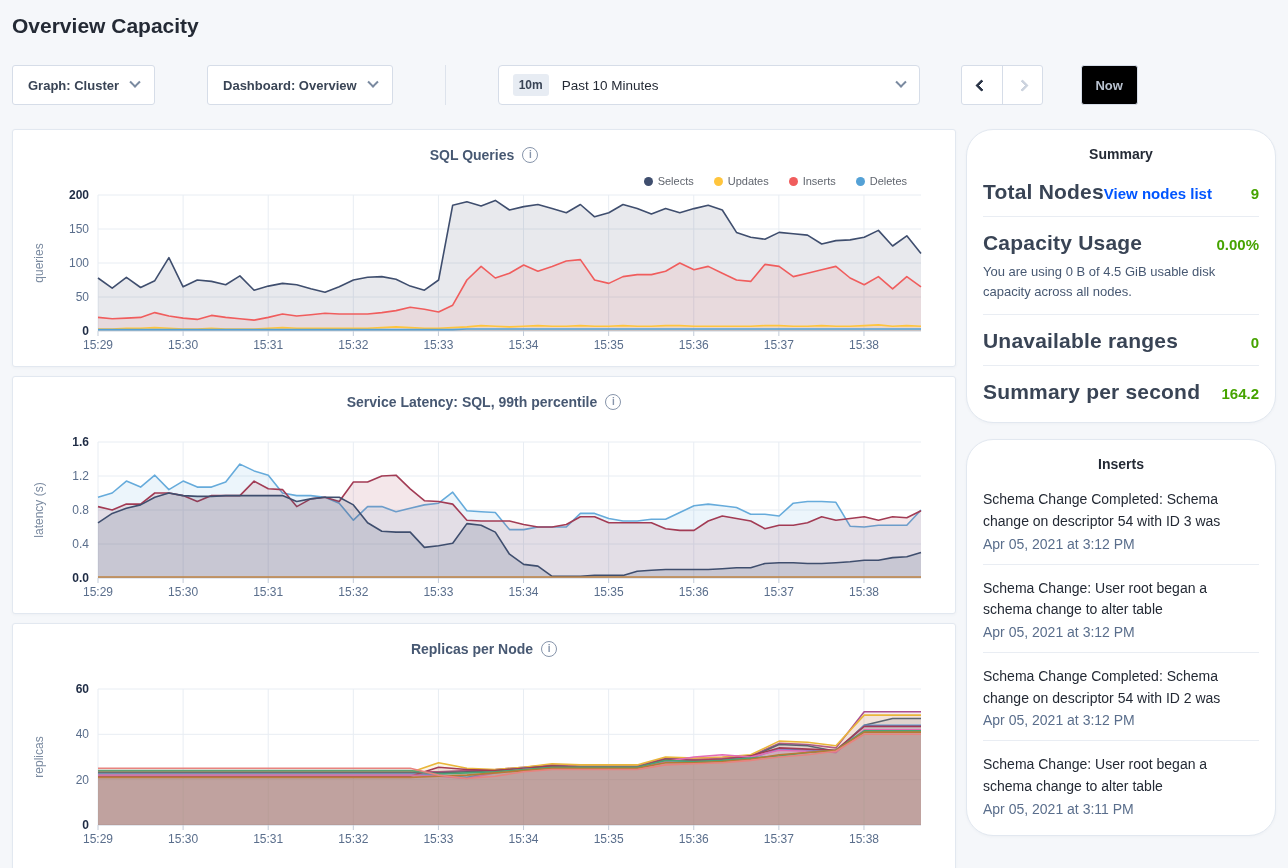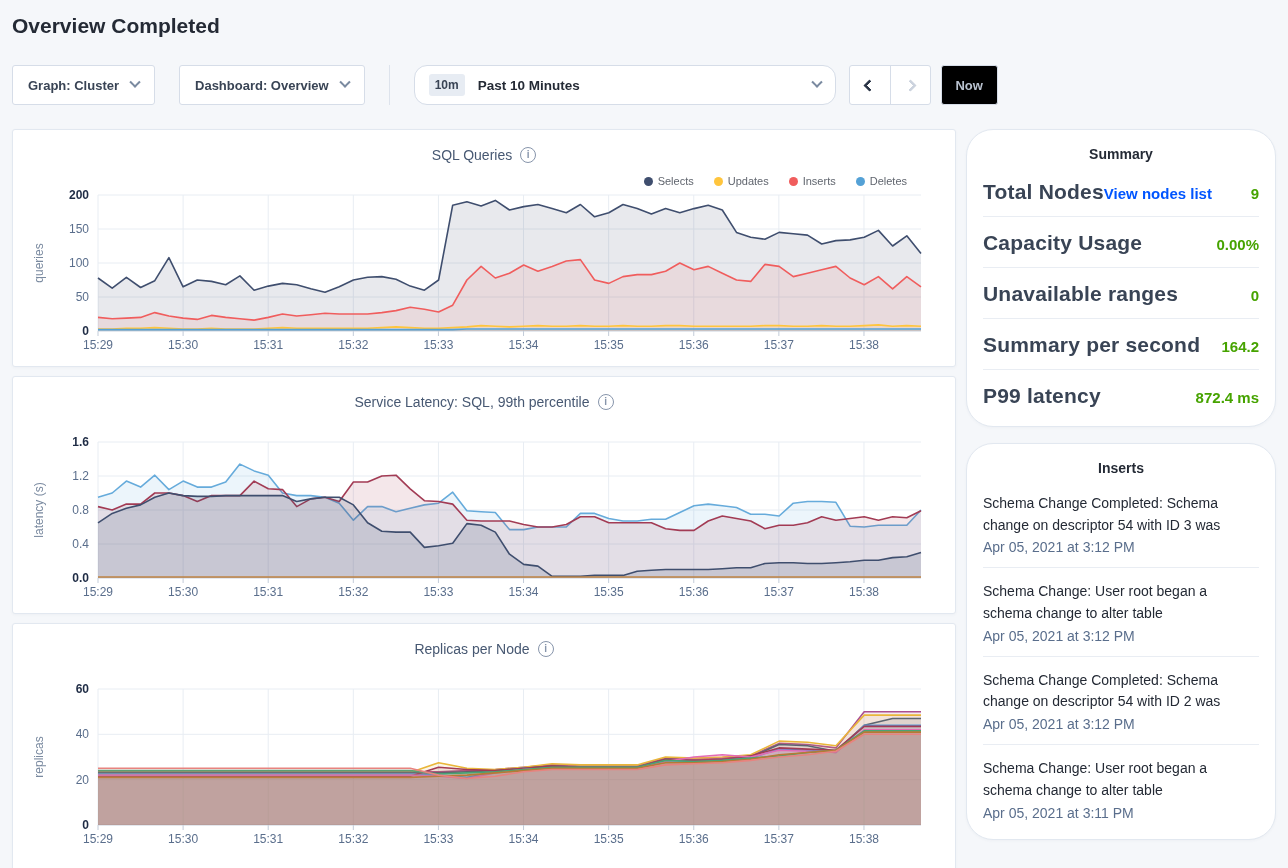--- a/index.html
+++ b/index.html
@@ -9,37 +9,37 @@
     --divider:#e9edf3; --btn-border:#d6dde8; --disabled:#b9c2cf;
   }
   *{box-sizing:border-box;}
   html,body{margin:0;padding:0;}
   body{
     width:1288px;height:868px;overflow:hidden;background:var(--page-bg);
     font-family:"Liberation Sans","DejaVu Sans",sans-serif;color:var(--text-dark);
   }
   .header{padding:14px 12px 0 12px;}
   .page-title{margin:0;font-size:21px;font-weight:700;color:var(--text-dark);}
-  .toolbar{display:flex;align-items:center;margin:27px 12px 0 12px;height:40px;}
+  .toolbar{display:flex;align-items:center;margin:27px 12px 0 12px;height:40px;gap:28px;}
   .dropdown{
     height:40px;background:#fff;border:1px solid var(--btn-border);border-radius:3px;
     display:flex;align-items:center;gap:12px;padding:0 15px;font-size:13px;font-weight:700;
     color:var(--text-slate);cursor:pointer;
   }
   .dropdown + .dropdown{margin-left:24px;}
   .chev{width:8px;height:8px;border-right:2px solid #7a8aa0;border-bottom:2px solid #7a8aa0;
     transform:rotate(45deg) translate(-2px,-2px);display:inline-block;}
   .tp-divider{width:1px;height:40px;background:#dde3ec;margin:0 24px;}
   .timepicker{
-    width:422px;height:40px;background:#fff;border:1px solid var(--btn-border);border-radius:13px;
+    width:422px;height:40px;background:#fff;border:1px solid var(--btn-border);border-radius:4px;
     display:flex;align-items:center;padding:0 14px;gap:13px;cursor:pointer;justify-content:center;
   }
   .tp-badge{background:#e7ecf3;border-radius:3px;font-size:12px;font-weight:700;
     padding:4px 6px;color:var(--text-slate);}
-  .tp-label{font-size:13.5px;font-weight:700;color:var(--text-dark);}
+  .tp-label{font-size:13.5px;font-weight:400;color:var(--text-dark);}
   .timepicker .chev{margin-left:auto;}
   .pager{display:flex;margin-left:13px;border:1px solid var(--btn-border);border-radius:3px;
     background:#fff;height:40px;overflow:hidden;}
   .pager-btn{width:40px;height:38px;border:none;background:none;display:flex;align-items:center;
     justify-content:center;cursor:pointer;}
   .pager-btn + .pager-btn{border-left:1px solid var(--btn-border);}
   .arrow-left{width:9px;height:9px;border-left:3px solid #2c3648;border-bottom:3px solid #2c3648;
     transform:rotate(45deg);border-radius:1px;}
   .arrow-right{width:9px;height:9px;border-right:3px solid #ccd3de;border-top:3px solid #ccd3de;
     transform:rotate(45deg);border-radius:1px;}
@@ -47,21 +47,21 @@
     border-radius:3px;background:#000000;color:var(--disabled);font-weight:700;font-size:13px;
     font-family:inherit;}
   .main{display:flex;margin:24px 12px 0 12px;gap:10px;}
   .charts-col{width:944px;display:flex;flex-direction:column;gap:9px;}
   .panel{background:var(--panel-bg);border:1px solid var(--panel-border);border-radius:3px;
     box-shadow:0 1px 3px rgba(60,70,90,.04);}
   .chart-panel{height:238px;position:relative;}
   .chart-panel:last-child{height:250px;}
   .chart-title-row{display:flex;justify-content:center;align-items:center;gap:8px;margin-top:16px;
     height:17px;}
-  .chart-title{font-size:14px;font-weight:400;color:var(--chart-title);}
+  .chart-title{font-size:14px;font-weight:700;color:var(--chart-title);}
   .info-icon{width:16px;height:16px;border:1px solid #8795ab;border-radius:50%;font-size:10px;
     color:#8795ab;display:inline-flex;align-items:center;justify-content:center;cursor:pointer;
     font-weight:700;}
   .legend{position:absolute;top:45px;right:48px;display:flex;gap:20px;font-size:11px;color:#60656e;}
   .legend-item{display:flex;align-items:center;gap:5px;cursor:pointer;}
   .dot{width:9px;height:9px;border-radius:50%;display:inline-block;}
   svg.plot{display:block;margin-top:26px;}
   .side-col{width:310px;display:flex;flex-direction:column;}
   .side-panel{padding:16px 16px 6px 16px;border-radius:27px;}
   .side-panel + .side-panel{margin-top:16px;}
@@ -76,21 +76,21 @@
   .sum-desc{margin-top:7px;font-size:13px;color:var(--chart-title);line-height:1.55;}
   .event-item{padding:13px 0 12px 0;}
   .event-item + .event-item{border-top:1px solid var(--divider);}
   .event-text{font-size:14px;color:var(--text-dark);line-height:1.55;}
   .event-time{margin-top:3px;font-size:14px;color:var(--text-muted);}
 </style>
 </head>
 <body>
 
 <div class="header">
-  <h1 class="page-title">Overview Completed</h1>
+  <h1 class="page-title">Overview Capacity</h1>
 </div>
 
 <div class="toolbar">
   <div class="dropdown">
     <span>Graph: Cluster</span>
     <span class="chev"></span>
   </div>
   <div class="dropdown">
     <span>Dashboard: Overview</span>
     <span class="chev"></span>
@@ -325,37 +325,32 @@
               <span class="sum-label">Total Nodes</span>
               <a class="sum-link">View nodes list</a>
               <span class="sum-value">9</span>
             </div>
           </div>
           <div class="sum-row">
             <div class="sum-head">
               <span class="sum-label">Capacity Usage</span>
               <span class="sum-value">0.00%</span>
             </div>
+            <div class="sum-desc">You are using 0 B of 4.5 GiB usable disk capacity across all nodes.</div>
           </div>
           <div class="sum-row">
             <div class="sum-head">
               <span class="sum-label">Unavailable ranges</span>
               <span class="sum-value">0</span>
             </div>
           </div>
           <div class="sum-row">
             <div class="sum-head">
               <span class="sum-label">Summary per second</span>
               <span class="sum-value">164.2</span>
-            </div>
-          </div>
-          <div class="sum-row">
-            <div class="sum-head">
-              <span class="sum-label">P99 latency</span>
-              <span class="sum-value">872.4 ms</span>
             </div>
           </div>
         </div>
     </div>
     <div class="panel side-panel">
       <h3 class="side-title">Inserts</h3>
       <div id="event-list">
           <div class="event-item">
             <div class="event-text">Schema Change Completed: Schema change on descriptor 54 with ID 3 was</div>
             <div class="event-time">Apr 05, 2021 at 3:12 PM</div>

